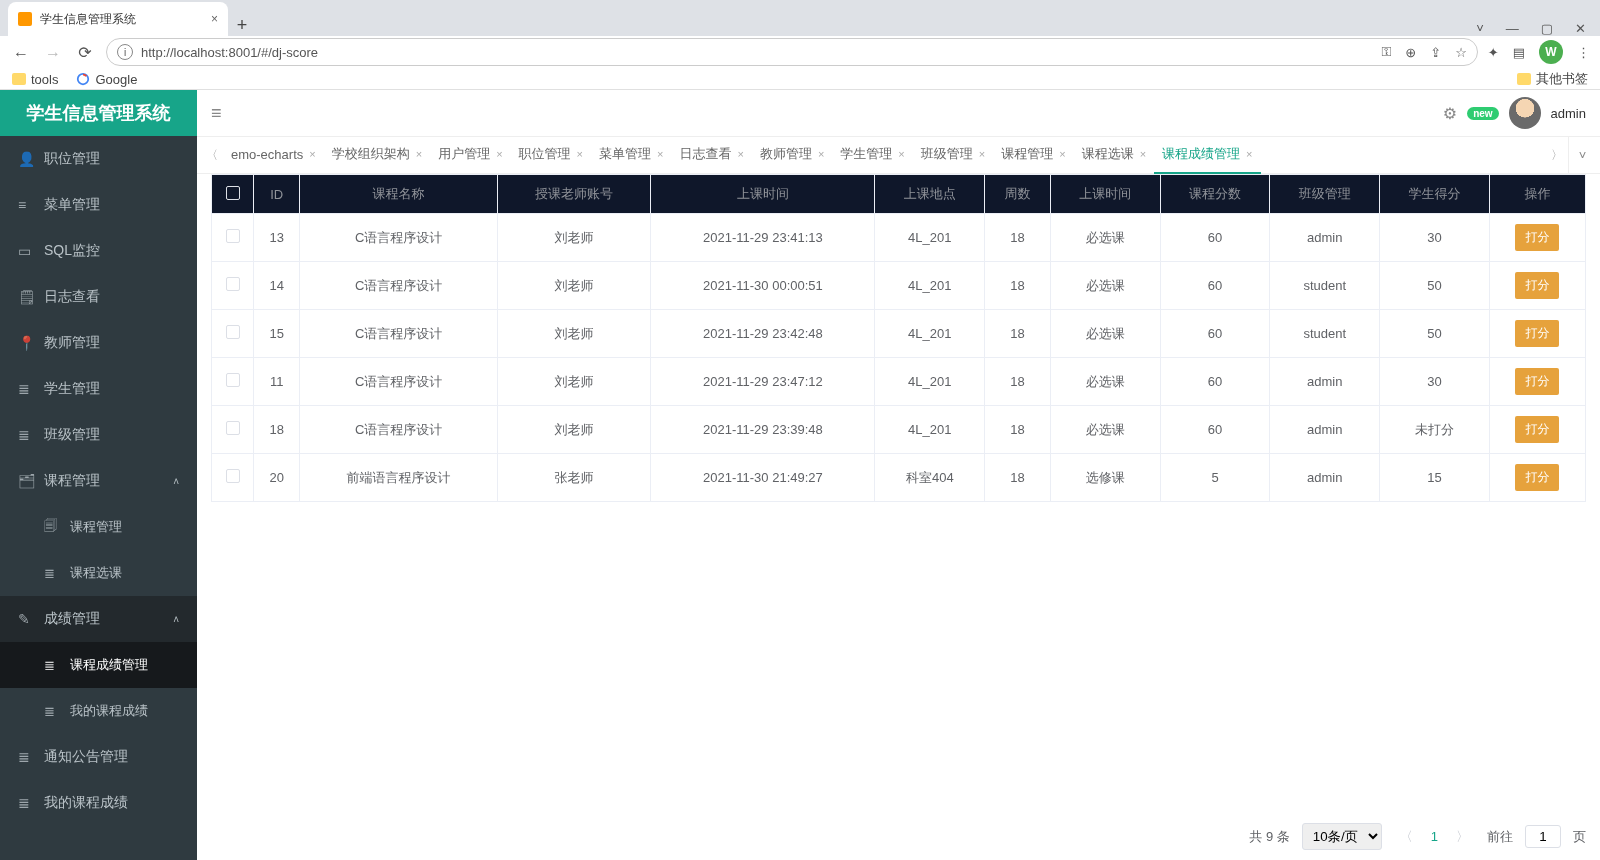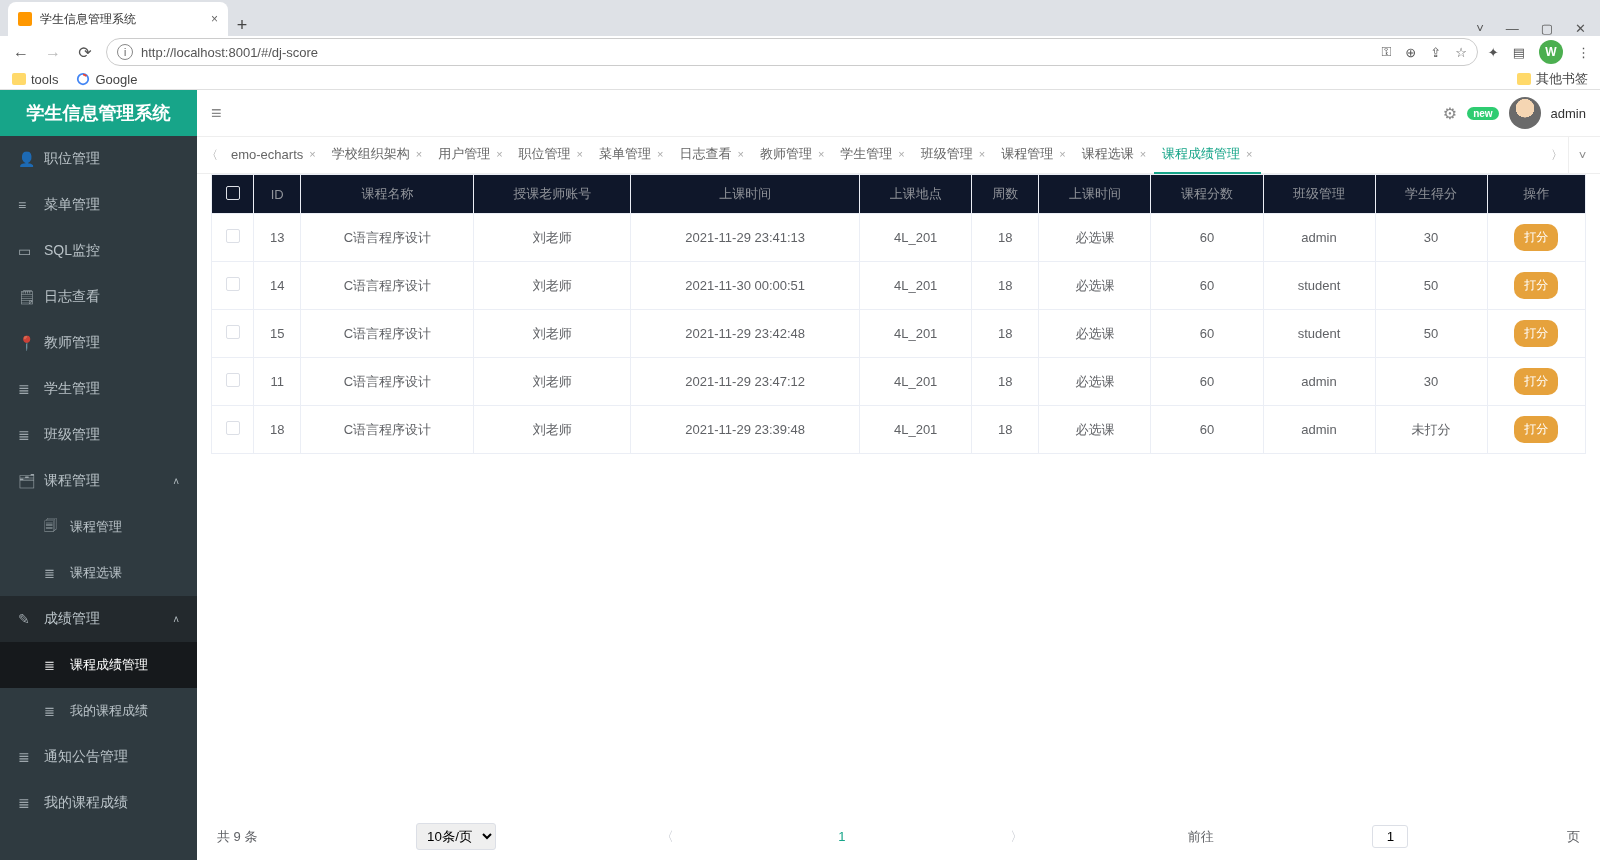--- a/index.html
+++ b/index.html
@@ -52,23 +52,23 @@
 .page-tab { padding:0 8px; height:37px; display:flex; align-items:center; gap:6px; font-size:13px; color:#666; border-bottom:2px solid transparent; white-space:nowrap; cursor:pointer; }
 .page-tab.active { color:#17a589; border-bottom:2px solid #17a589; }
 .page-tab .x { color:#aaa; font-size:11px; }
 .tabs-drop { width:28px; text-align:center; color:#888; cursor:pointer; border-left:1px solid #eee; height:100%; display:flex;align-items:center;justify-content:center; }
 
 .content { flex:1; background:#fff; margin:0; overflow:auto; padding:0 14px; }
 table.data { width:100%; border-collapse:collapse; font-size:13px; }
 table.data th, table.data td { border:1px solid #ebeef5; text-align:center; padding:10px 6px; color:#606266; }
 table.data th { background:#0f172a; color:#909399; font-weight:500; }
 .chk { width:14px;height:14px;border:1px solid #dcdfe6;border-radius:2px;display:inline-block; }
-.btn-score { background:#e6a23c; color:#fff; border:none; padding:5px 10px; border-radius:10px; cursor:pointer; font-size:12px; }
-
-.pager { display:flex; align-items:center; justify-content:space-between; gap:12px; padding:10px 20px; font-size:13px; color:#606266; background:#fff; }
+.btn-score { background:#e6a23c; color:#fff; border:none; padding:5px 10px; border-radius:2px; cursor:pointer; font-size:12px; }
+
+.pager { display:flex; align-items:center; justify-content:flex-end; gap:12px; padding:10px 14px; font-size:13px; color:#606266; background:#fff; }
 .pager select { border:1px solid #dcdfe6; padding:4px 6px; border-radius:3px; }
 .pager .pg-btn { color:#c0c4cc; cursor:pointer; padding:0 6px; }
 .pager .pg-num { color:#17a589; font-weight:500; }
 .pager input { width:36px; border:1px solid #dcdfe6; text-align:center; padding:3px 2px; border-radius:3px; }
 </style>
 </head>
 <body>
 
 <div class="browser-chrome">
   <div class="tab-strip">
@@ -343,20 +343,34 @@
               <td>刘老师</td>
               <td>2021-11-29 23:39:48</td>
               <td>4L_201</td>
               <td>18</td>
               <td>必选课</td>
               <td>60</td>
               <td>admin</td>
               <td>未打分</td>
               <td><button class="btn-score">打分</button></td>
             </tr>
+            <tr>
+              <td><span class="chk"></span></td>
+              <td>20</td>
+              <td>前端语言程序设计</td>
+              <td>张老师</td>
+              <td>2021-11-30 21:49:27</td>
+              <td>科室404</td>
+              <td>18</td>
+              <td>选修课</td>
+              <td>5</td>
+              <td>admin</td>
+              <td>15</td>
+              <td><button class="btn-score">打分</button></td>
+            </tr>
           </tbody>
       </table>
     </div>
 
     <div class="pager">
       <span>共 9 条</span>
       <select><option>10条/页</option></select>
       <span class="pg-btn">〈</span>
       <span class="pg-num">1</span>
       <span class="pg-btn">〉</span>

